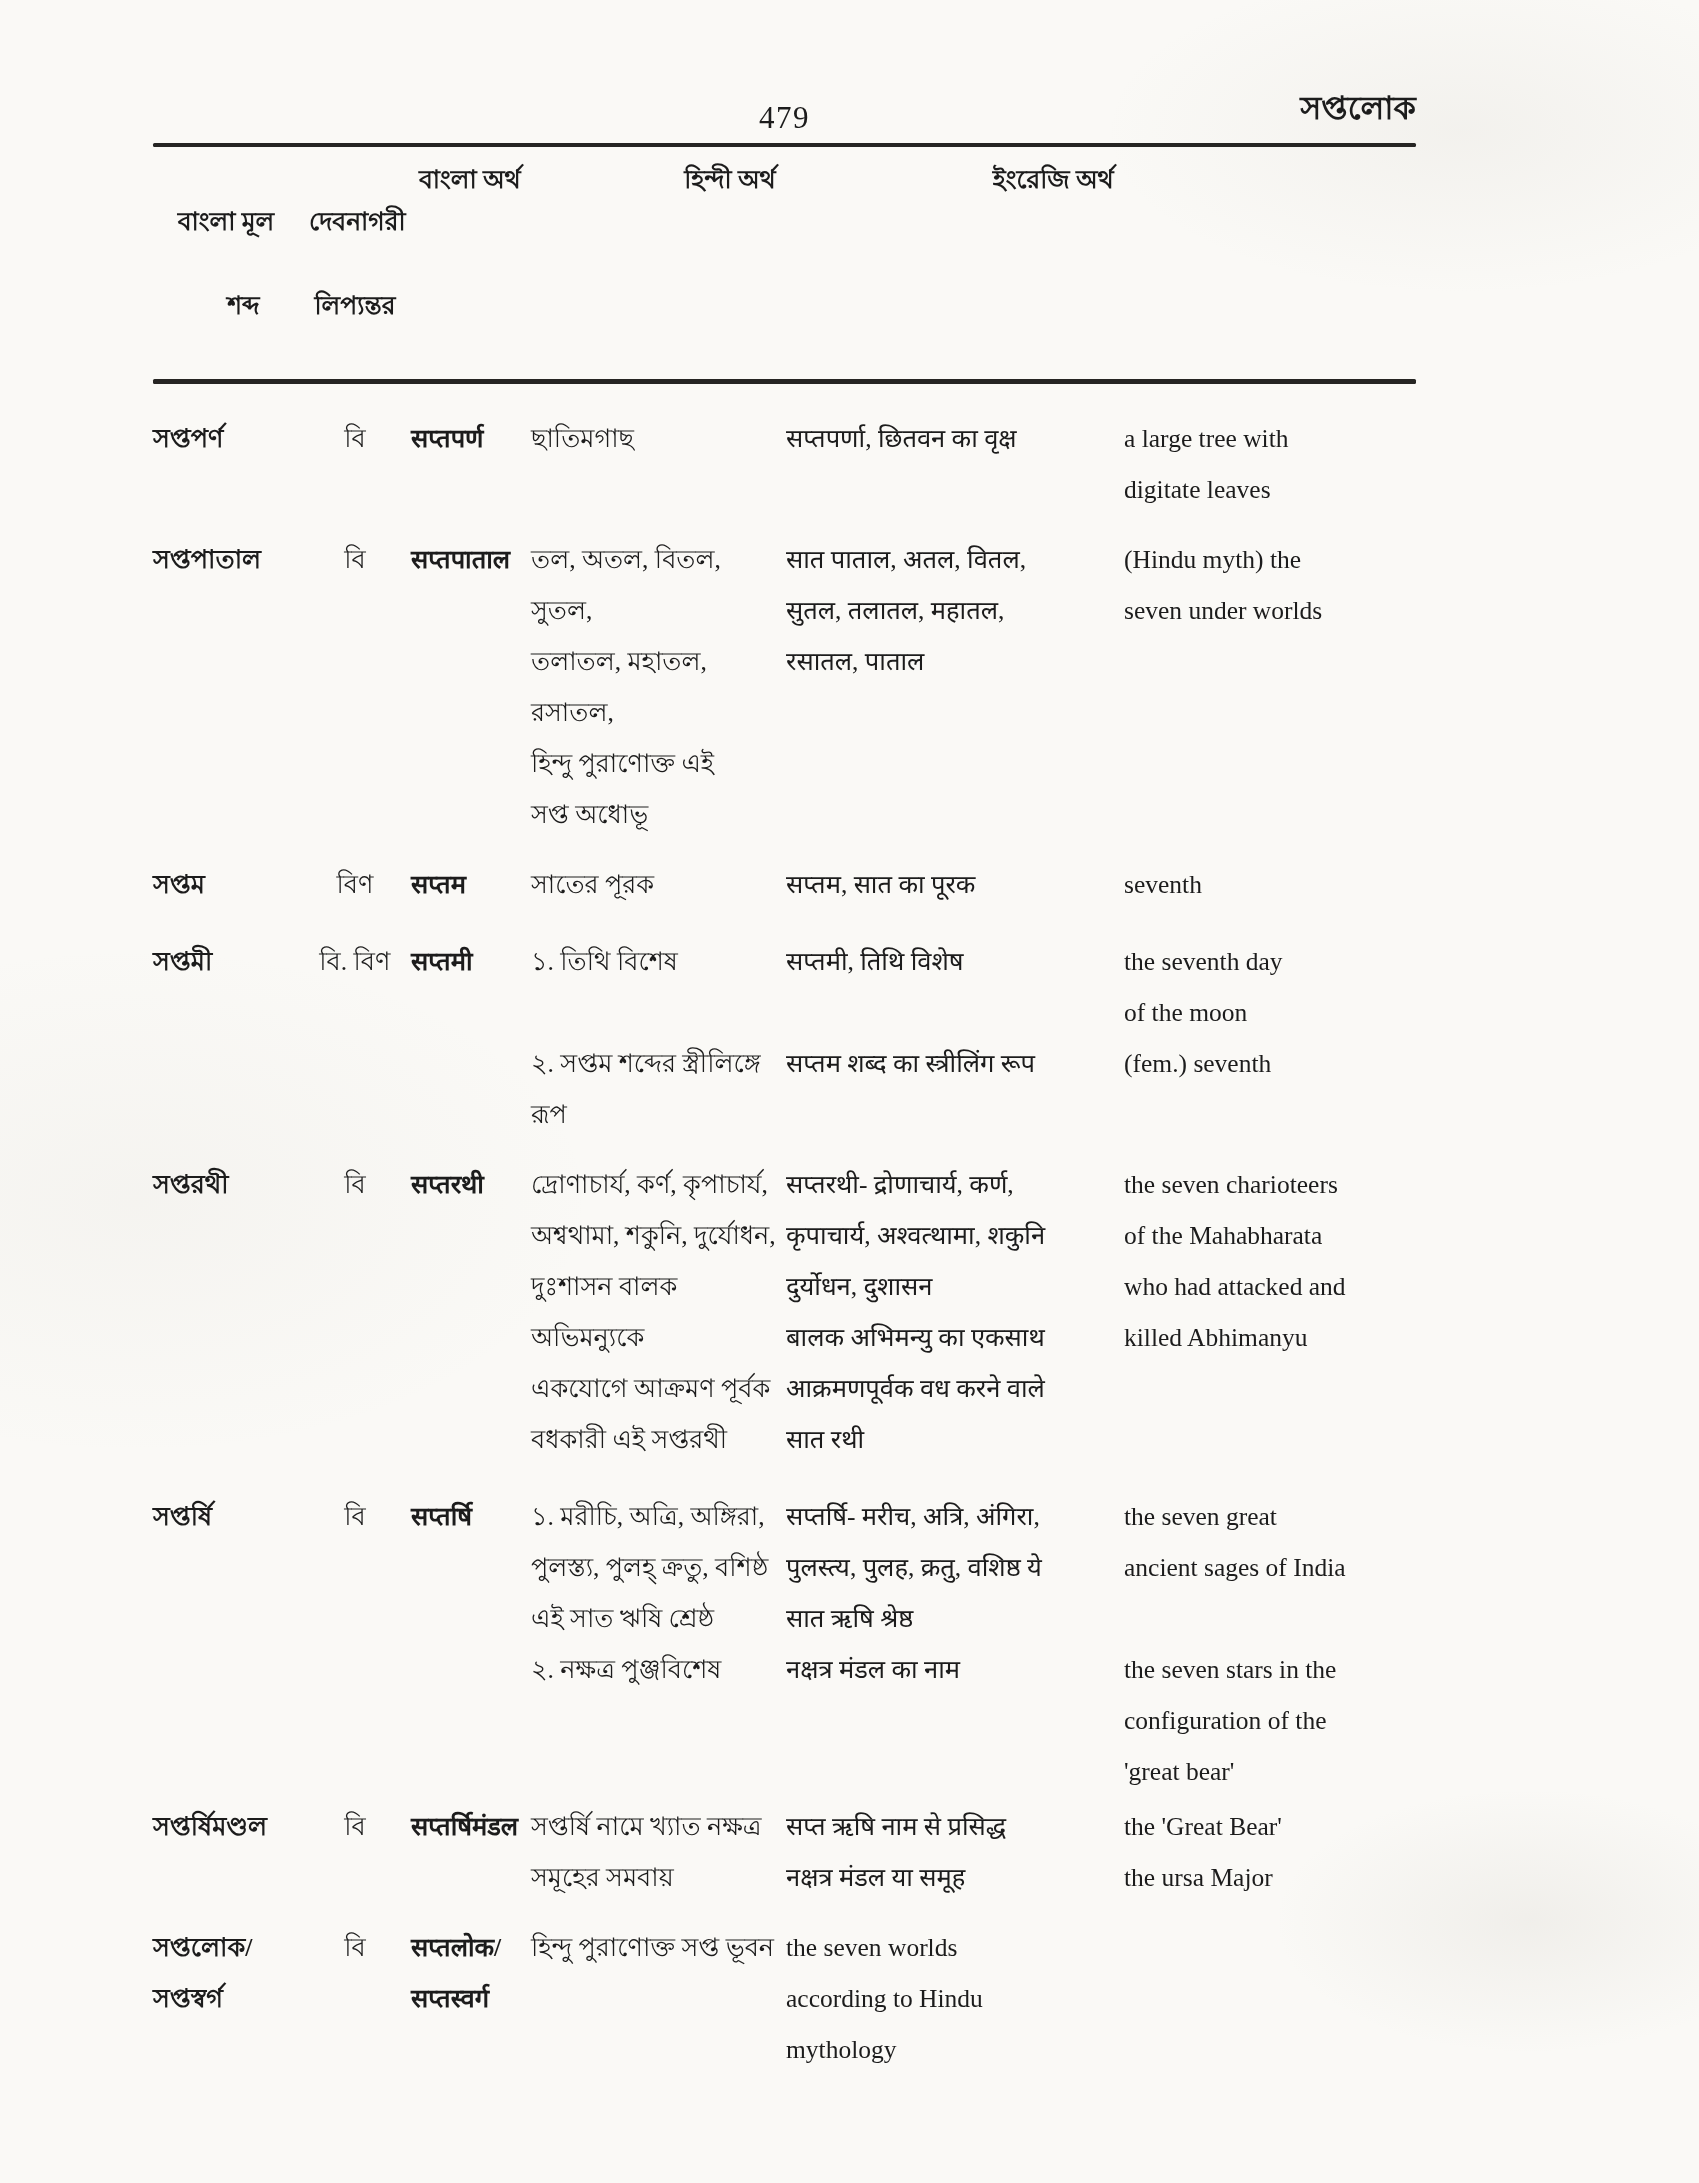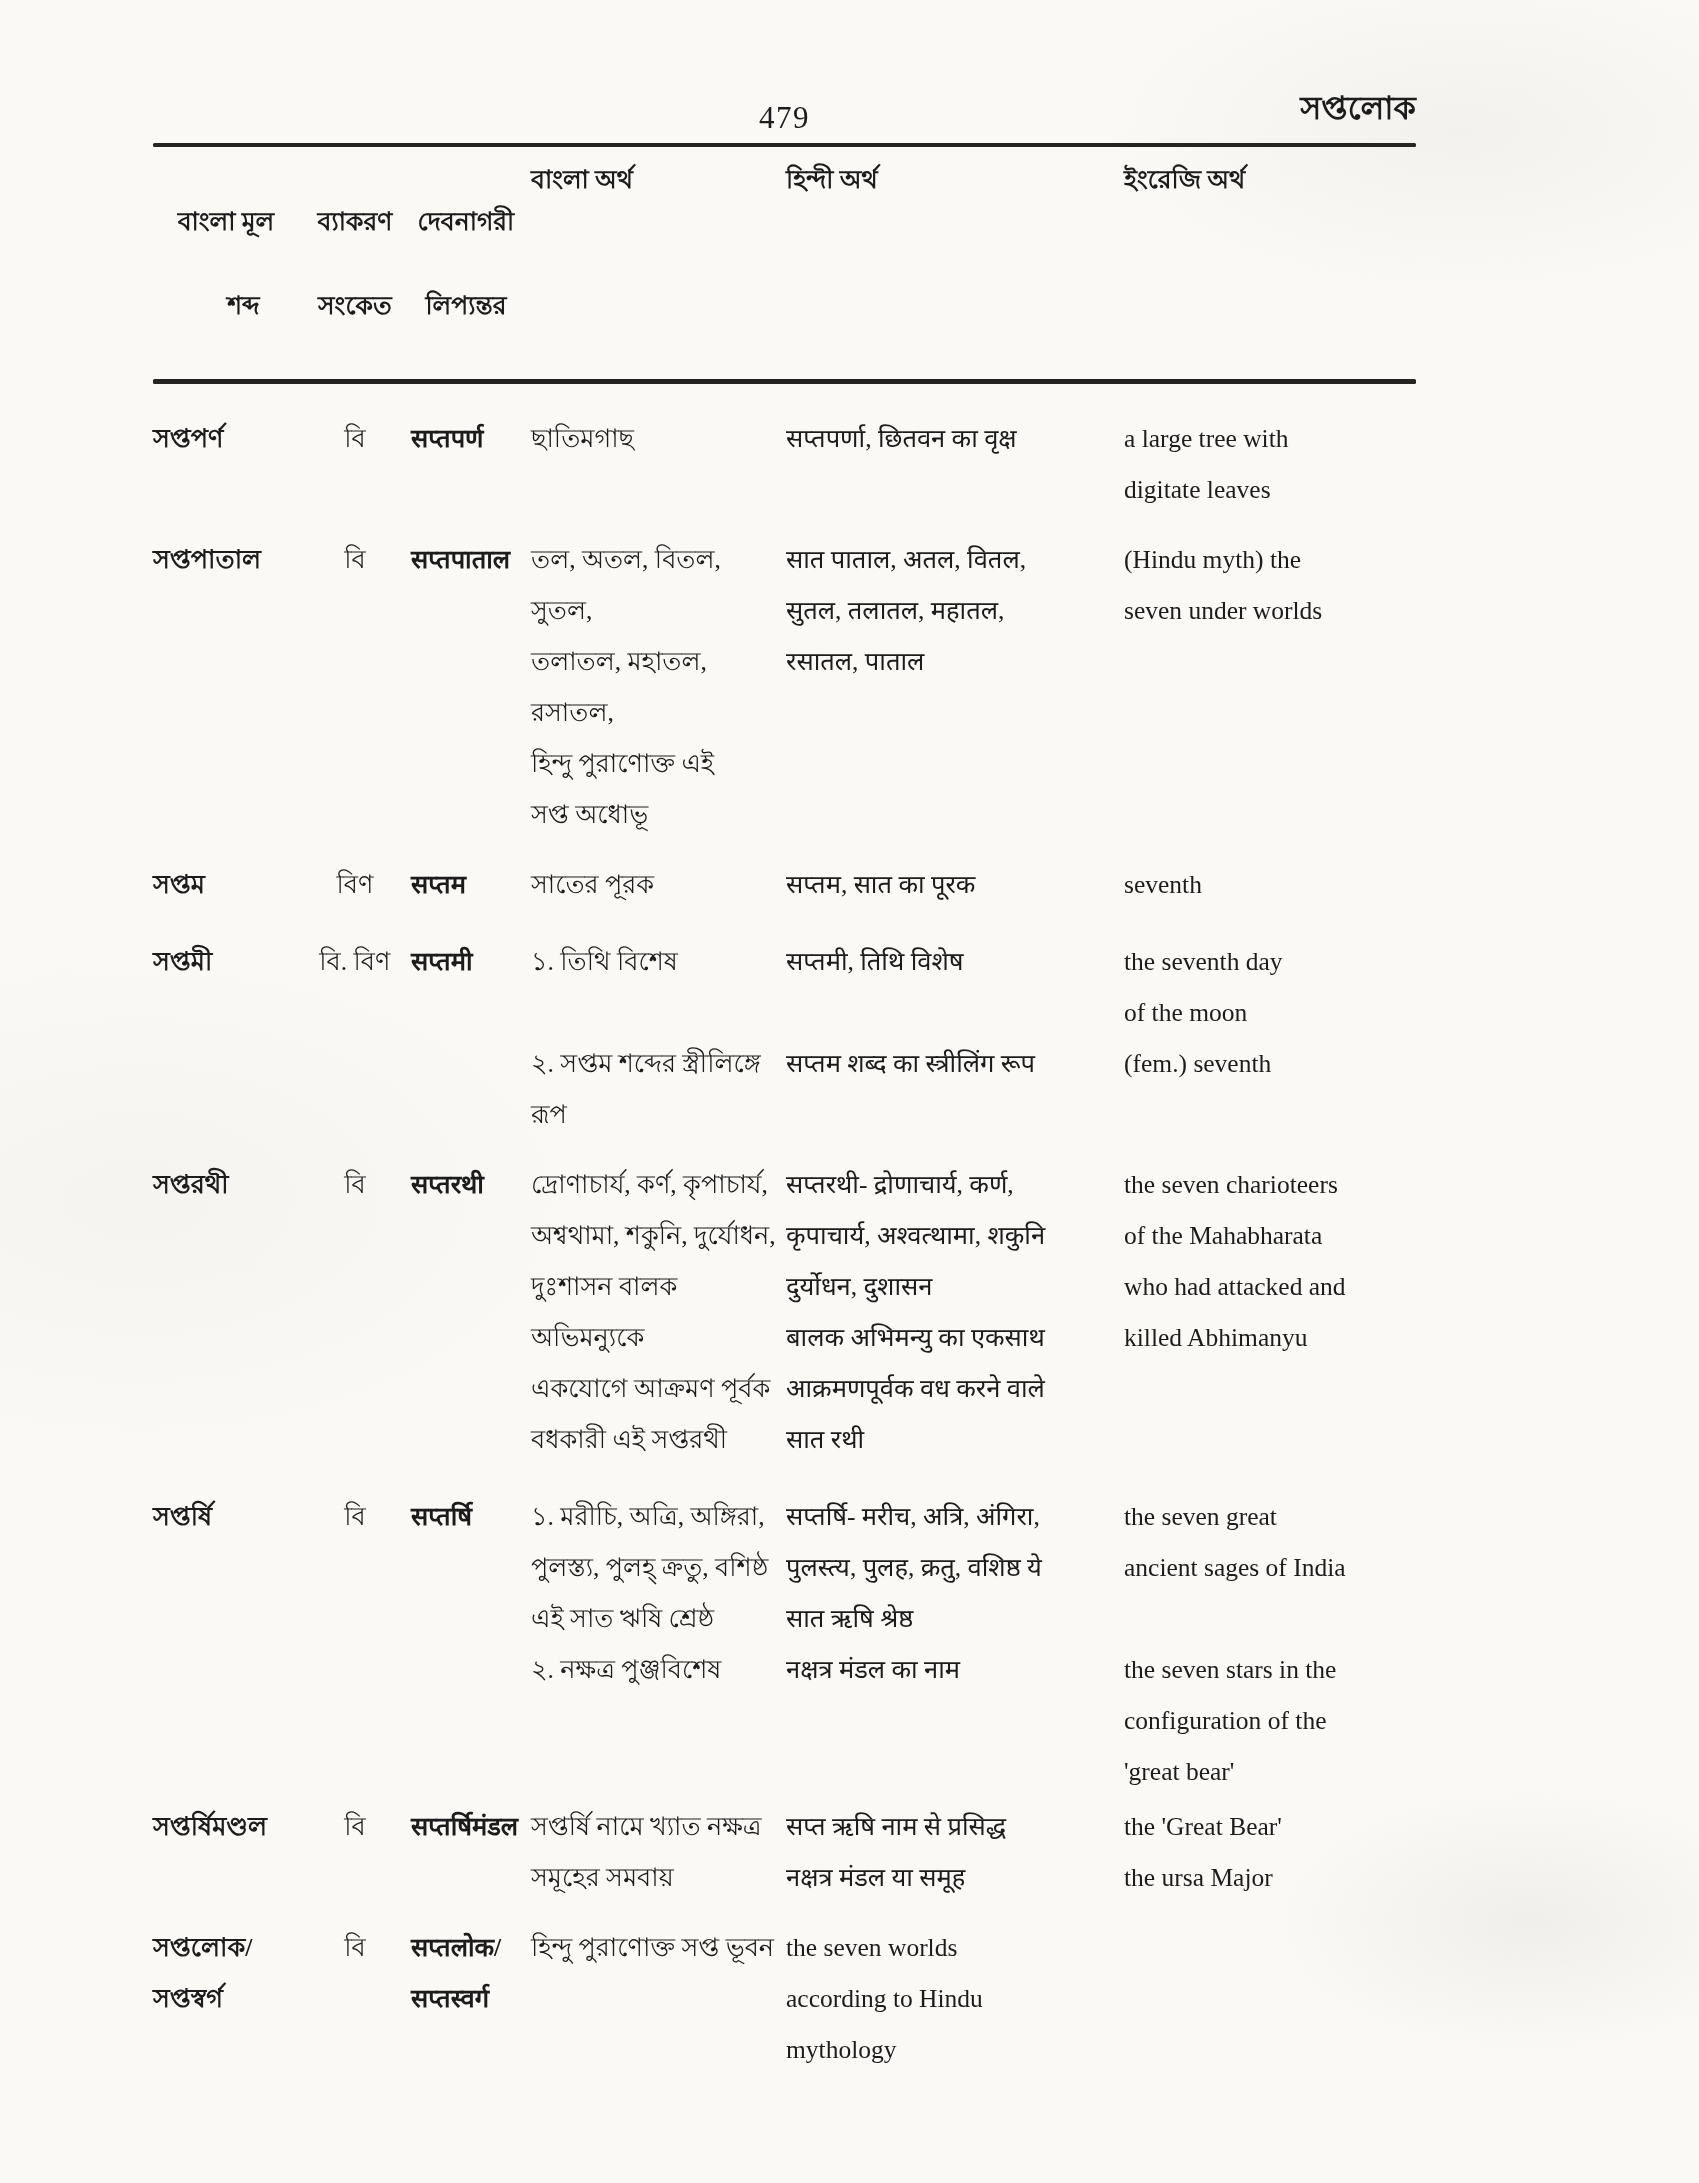--- a/index.html
+++ b/index.html
@@ -68,21 +68,21 @@
   }
   .thead .cell{
     font-size:25px;
     font-weight:700;
     line-height:42px;
   }
   .h-line{display:block;}
   .h-c1{text-align:center;}
   .h-c1 .h-line2{padding-left:35px;}
   .h-c2,.h-c3{text-align:center;}
-  .h-c4,.h-c5,.h-c6{text-align:left;}
+  .h-c4,.h-c5,.h-c6{text-align:right;}
   
   .tbody{
     padding-top:29px;
   }
   .entry{margin-bottom:19px;}
   .entry.gap-lg{margin-bottom:26px;}
   .entry.gap-none{margin-bottom:4.4px;}
   .tbody .cell{
     font-size:25.5px;
     line-height:51px;
@@ -102,24 +102,20 @@
       <div class="page-number">479</div>
       <div class="guide-word">সপ্তলোক</div>
     </div>
 
     <div class="rule"></div>
 
     <div class="trow thead">
       <div class="cell h-c1">
         <span class="h-line">বাংলা মূল</span>
         <span class="h-line h-line2">শব্দ</span>
-      </div>
-      <div class="cell h-c2">
-        <span class="h-line">ব্যাকরণ</span>
-        <span class="h-line">সংকেত</span>
       </div>
       <div class="cell h-c3">
         <span class="h-line">দেবনাগরী</span>
         <span class="h-line">লিপ্যন্তর</span>
       </div>
       <div class="cell h-c4">বাংলা অর্থ</div>
       <div class="cell h-c5">হিন্দী অর্থ</div>
       <div class="cell h-c6">ইংরেজি অর্থ</div>
     </div>
 

